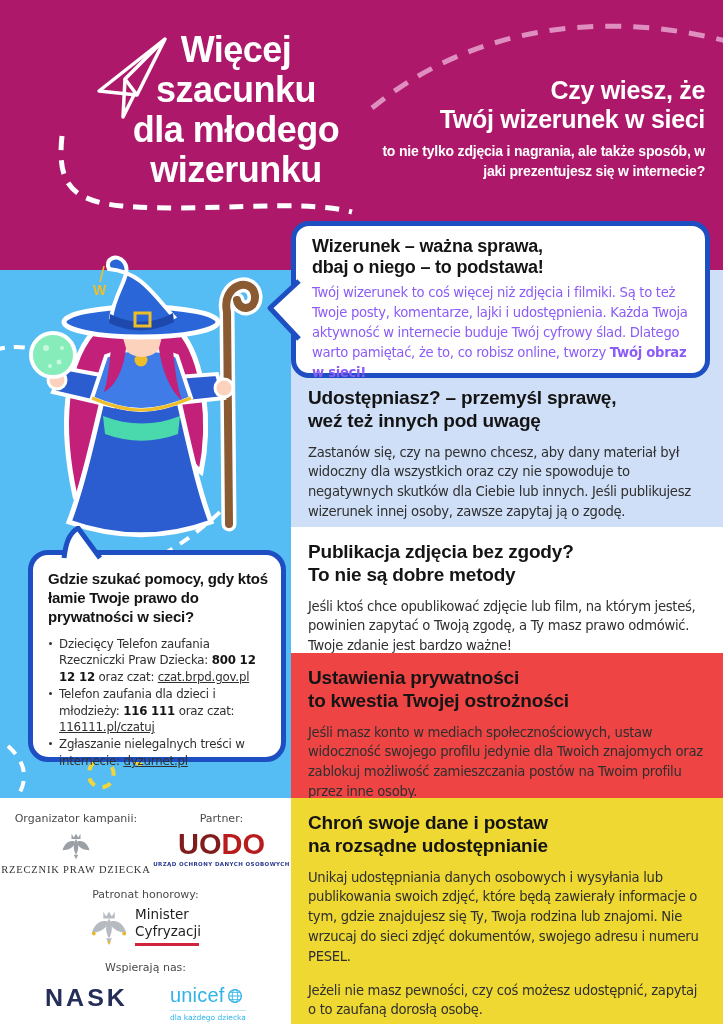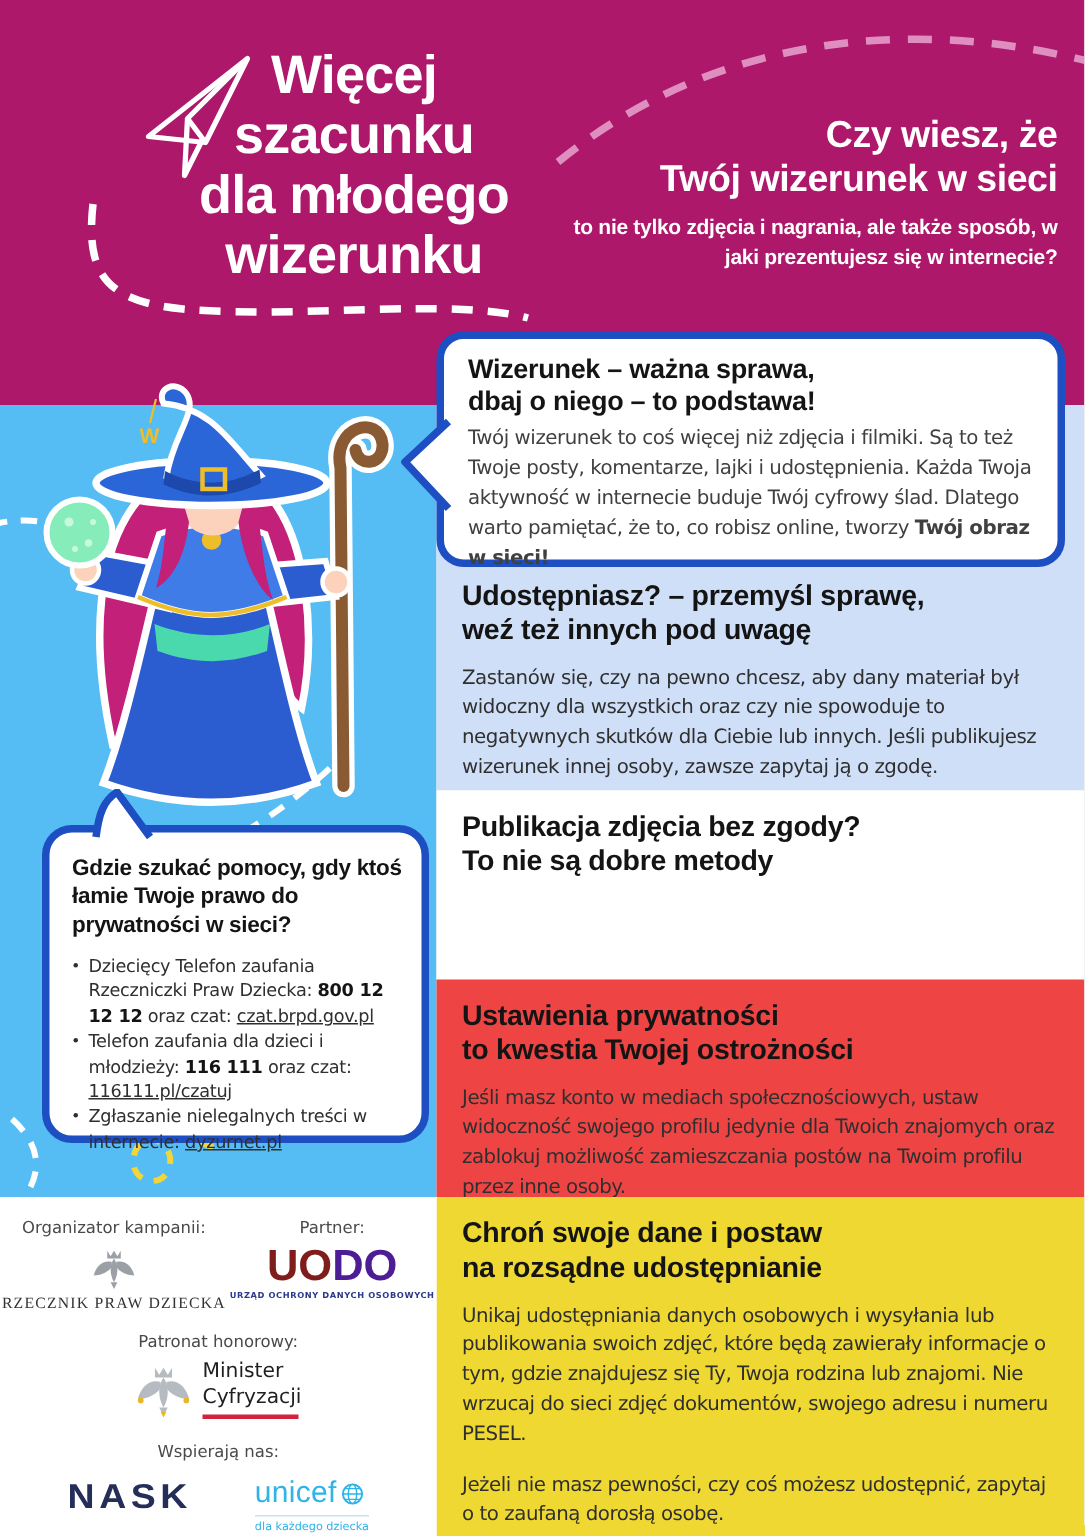--- a/index.html
+++ b/index.html
@@ -29,21 +29,21 @@
   }
   .sec-b + .sec-b { margin-top:14px; }
 
   
   .card {
     position:absolute; left:291px; top:221px; width:419px; height:157px;
     background:#ffffff; border:5px solid #1d4fc2; border-radius:18px;
     padding:10px 16px 0 16px; z-index:4;
   }
   .card-h { font-family:"Liberation Sans", sans-serif; font-weight:700; font-size:18px; line-height:1.18; color:#141414; letter-spacing:-0.2px; }
-  .card-b { font-size:13.2px; letter-spacing:-0.3px; line-height:1.5; color:#404040; margin-top:5px; }
+  .card-b { font-size:13.2px; letter-spacing:-0.3px; line-height:1.5; color:#8b5cf6; margin-top:5px; }
   .card-tail { position:absolute; left:-31px; top:52px; z-index:1; }
 
   
   .bubble {
     position:absolute; left:28px; top:550px; width:258px; height:212px;
     background:#ffffff; border:5px solid #1d4fc2; border-radius:20px;
     padding:14px 8px 8px 15px; z-index:4;
   }
   .bubble-h { font-family:"Liberation Sans", sans-serif; font-weight:700; font-size:15px; letter-spacing:-0.2px; line-height:1.28; color:#141414; }
   .bubble-list { margin-top:9px; }
@@ -72,21 +72,21 @@
   .decor { left:0; top:0; z-index:2; }
   .plane { left:95px; top:33px; z-index:3; }
   .wizard { left:3px; top:252px; z-index:2; }
 
   
   .f-label { font-size:11px; color:#4a4a4a; text-align:center; }
   .f-row1 { display:flex; justify-content:space-around; padding-top:14px; }
   .f-col { display:flex; flex-direction:column; align-items:center; }
   .rpd-name { font-family:"Liberation Serif", serif; font-size:10.5px; letter-spacing:0.8px; color:#333; margin-top:3px; }
   .uodo { display:flex; font-family:"Liberation Sans", sans-serif; font-weight:700; font-size:29px; line-height:1; margin-top:5px; }
-  .uodo-red { color:#7f1d1d; } .uodo-navy { color:#4c1d95; }
+  .uodo-red { color:#7f1d1d; } .uodo-navy { color:#b91c1c; }
   .uodo-cap { font-size:5.5px; letter-spacing:0.4px; color:#2b3a8f; margin-top:2px; font-weight:700; }
   .f-row2 { margin-top:13px; display:flex; flex-direction:column; align-items:center; }
   .minister { display:flex; align-items:center; gap:7px; margin-top:5px; }
   .minister-txt { font-size:13.5px; color:#1f1f1f; line-height:1.25; }
   .red-bar { width:64px; height:2.5px; background:#d2233c; margin-top:3px; }
   .f-row3 { margin-top:15px; display:flex; flex-direction:column; align-items:center; }
   .support-logos { display:flex; align-items:flex-start; gap:42px; margin-top:10px; }
   .nask { font-family:"Liberation Sans", sans-serif; font-weight:700; font-size:25px; letter-spacing:3px; color:#242e58; transform:scaleY(0.92); }
   .unicef-wrap { display:flex; flex-direction:column; align-items:flex-start; }
   .unicef-row { display:flex; align-items:center; gap:3px; }
@@ -197,20 +197,21 @@
       <span>weź też innych pod uwagę</span>
     </div>
     <div class="sec-b">Zastanów się, czy na pewno chcesz, aby dany materiał był widoczny dla wszystkich oraz czy nie spowoduje to negatywnych skutków dla Ciebie lub innych. Jeśli publikujesz wizerunek innej osoby, zawsze zapytaj ją o zgodę.</div>
   </div>
 
   <div class="sec sec-publish">
     <div class="sec-h">
       <span>Publikacja zdjęcia bez zgody?</span><br>
       <span>To nie są dobre metody</span>
     </div>
+    <div class="sec-b">Jeśli ktoś chce opublikować zdjęcie lub film, na którym jesteś, powinien zapytać o Twoją zgodę, a Ty masz prawo odmówić. Twoje zdanie jest bardzo ważne!</div>
   </div>
 
   <div class="sec sec-privacy">
     <div class="sec-h">
       <span>Ustawienia prywatności</span><br>
       <span>to kwestia Twojej ostrożności</span>
     </div>
     <div class="sec-b">Jeśli masz konto w mediach społecznościowych, ustaw widoczność swojego profilu jedynie dla Twoich znajomych oraz zablokuj możliwość zamieszczania postów na Twoim profilu przez inne osoby.</div>
   </div>
 

